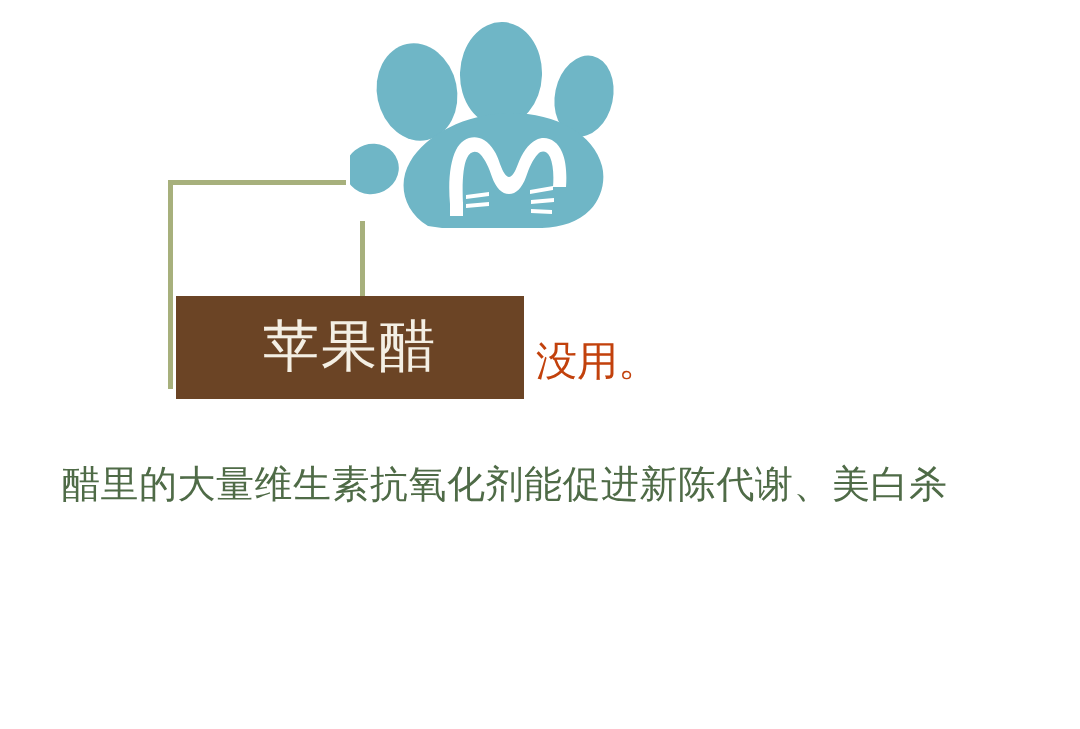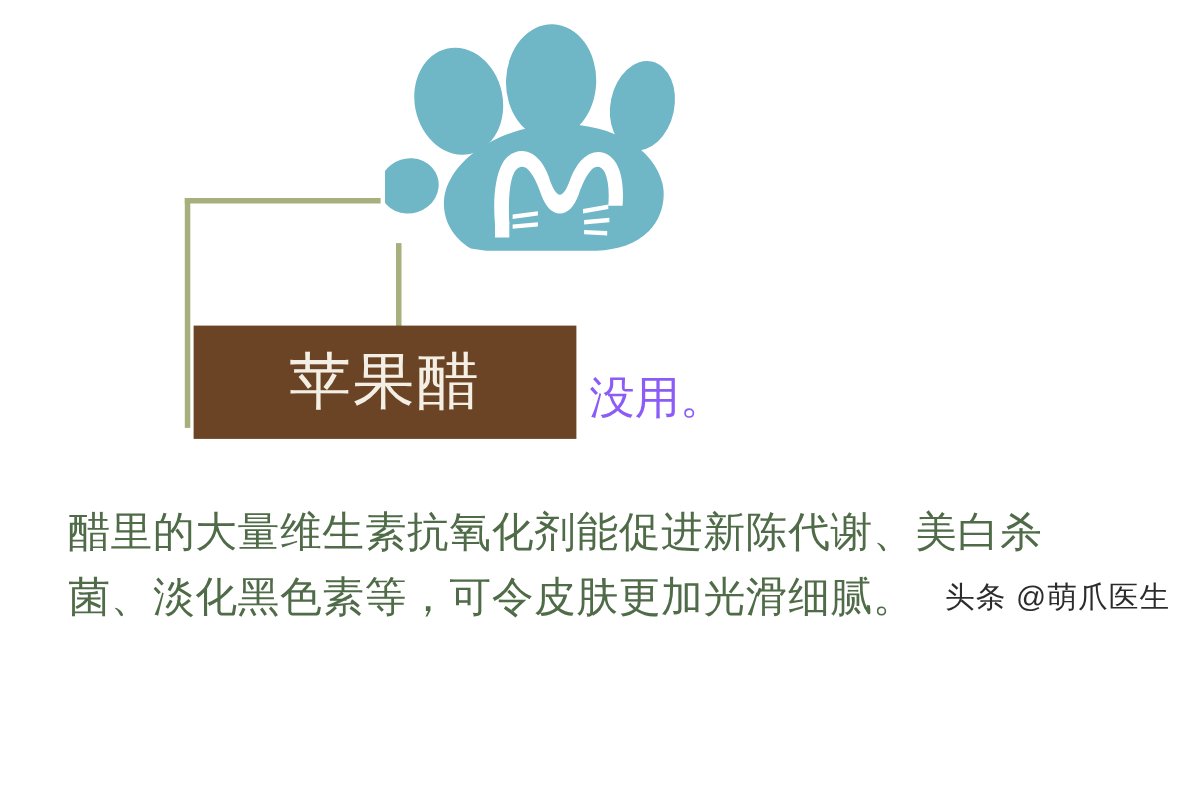--- a/index.html
+++ b/index.html
@@ -77,21 +77,21 @@
     padding-bottom: 4px;
     box-sizing: border-box;
   }
 
   
   #verdict {
     position: absolute;
     left: 536px;
     top: 341px;
     font-size: 41px;
-    color: #8b5cf6;
+    color: #c2410c;
     line-height: 1;
     white-space: nowrap;
   }
 
   
   #body-paragraph {
     position: absolute;
     left: 62px;
     top: 455px;
     width: 960px;
@@ -190,19 +190,17 @@
   <div class="frame-line" id="frame-tick"></div>
 
   <div id="brown-box">
     <div id="brown-box-label">苹果醋</div>
   </div>
 
   <div id="verdict">没用。</div>
 
   <div id="body-paragraph">
     <span class="pline">醋里的大量维生素抗氧化剂能促进新陈代谢、美白杀</span>
-    <span class="pline">菌、淡化黑色素等，可令皮肤更加光滑细腻。</span>
   </div>
 
 
-  <div id="watermark">头条 @萌爪医生</div>
 
 </div>
 
 </body></html>

